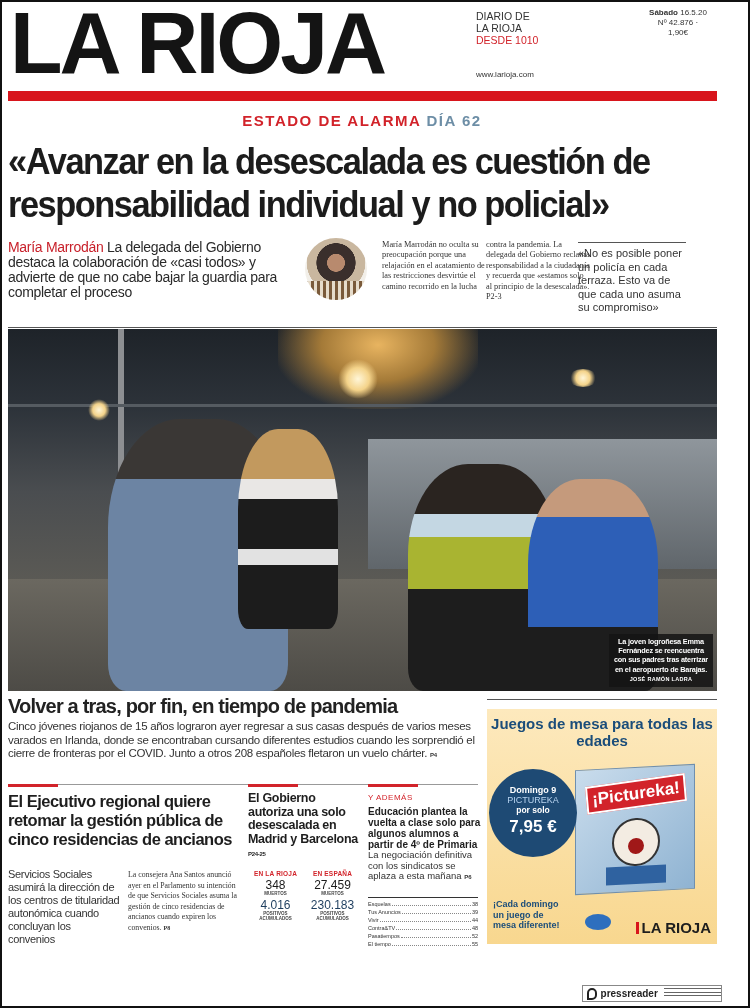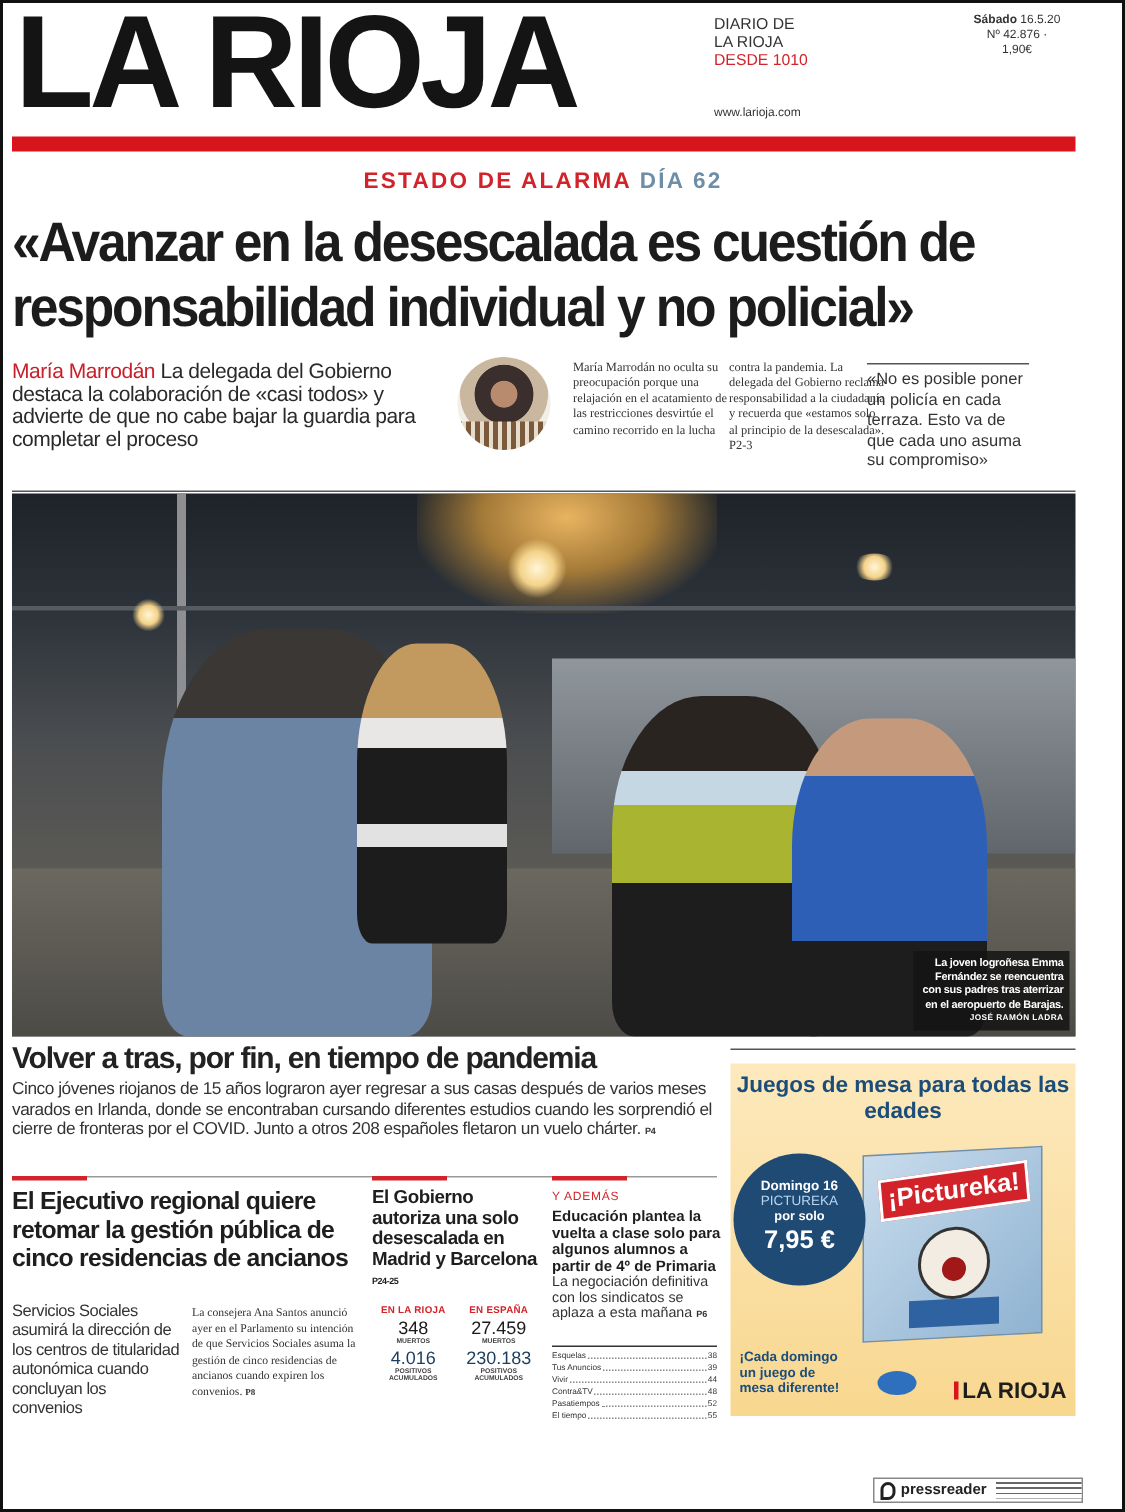--- a/index.html
+++ b/index.html
@@ -26,21 +26,21 @@
 .col2{left:484px;width:105px}
 .quote{position:absolute;left:576px;top:240px;width:108px;font-size:11px;line-height:13.5px;color:#333;border-top:1px solid #555;padding-top:4px}
 .hr1{position:absolute;left:6px;top:325px;width:709px;height:1px;background:#555}
 .photo{position:absolute;left:6px;top:327px;width:709px;height:362px;overflow:hidden;background:linear-gradient(180deg,#1e2329 0%,#2d333a 22%,#4a4d50 45%,#5b5a55 70%,#3a3937 100%)}
 .photo .ceiling{position:absolute;left:270px;top:0;width:200px;height:80px;background:radial-gradient(ellipse at 50% 20%,#e8b460 0,#a47a38 40%,rgba(0,0,0,0) 75%)}
 .photo .beam{position:absolute;background:#8d8f92}
 .photo .glow{position:absolute;border-radius:50%;background:radial-gradient(circle,#fff6d8 0,#f4d38a 40%,rgba(255,220,140,0) 70%)}
 .photo .wall{position:absolute;left:360px;top:110px;width:349px;height:130px;background:linear-gradient(180deg,#8f969c,#60666b)}
 .photo .floor{position:absolute;left:0;top:250px;width:709px;height:112px;background:linear-gradient(180deg,#6b6860,#4d4b46)}
 .photo .person{position:absolute;border-radius:40% 40% 10% 10%}
-.caption{position:absolute;right:4px;bottom:4px;width:104px;background:rgba(20,20,20,0.85);color:#fff;font-size:7.3px;line-height:9.2px;font-weight:700;text-align:right;padding:3px 4px;letter-spacing:-0.2px}
+.caption{position:absolute;right:4px;bottom:4px;width:104px;background:rgba(20,20,20,0.85);color:#fff;font-size:7.3px;line-height:9.2px;font-weight:700;text-align:center;padding:3px 4px;letter-spacing:-0.2px}
 .caption .credit{font-size:5.5px;letter-spacing:0.3px;display:block;margin-top:1px}
 .h2{position:absolute;left:6px;top:693px;font-weight:700;font-size:20px;letter-spacing:-0.8px;color:#222}
 .lede{position:absolute;left:6px;top:718px;width:470px;font-size:11.5px;line-height:13.5px;color:#333;letter-spacing:-0.3px}
 .tag{font-weight:700;font-size:6px;color:#333}
 .redtick{position:absolute;height:3px;background:#d2232a}
 .thin{position:absolute;height:1px;background:#999}
 .h3{position:absolute;left:6px;top:790px;width:228px;font-weight:700;font-size:16.5px;line-height:19px;letter-spacing:-0.5px;color:#1e1e1e}
 .deck{position:absolute;left:6px;top:866px;width:112px;font-size:11px;line-height:13px;color:#333;letter-spacing:-0.3px}
 .body2{position:absolute;left:126px;top:868px;width:114px;font-family:"Liberation Serif",serif;font-size:7.8px;line-height:10.5px;color:#333}
 .h4{position:absolute;left:246px;top:790px;width:110px;font-weight:700;font-size:12.5px;line-height:13.5px;color:#1e1e1e;letter-spacing:-0.3px}
@@ -226,21 +226,21 @@
 
   <div class="thin" style="left:485px;top:697px;width:230px;background:#555"></div>
   <div class="ad">
     <div class="title">Juegos de mesa para todas las edades</div>
     <div class="box">
       <div class="brand">¡Pictureka!</div>
       <div class="face"></div>
       <div class="label"></div>
     </div>
     <div class="circle">
-      <div class="l1">Domingo 16</div>
+      <div class="l1">Domingo 9</div>
       <div class="l2">PICTUREKA</div>
       <div class="l3">por solo</div>
       <div class="price">7,95 €</div>
     </div>
     <div class="promo">¡Cada domingo un juego de mesa diferente!</div>
     <div class="hasbro"></div>
     <div class="adlogo">LA RIOJA</div>
   </div>
 
   <div class="pr">

